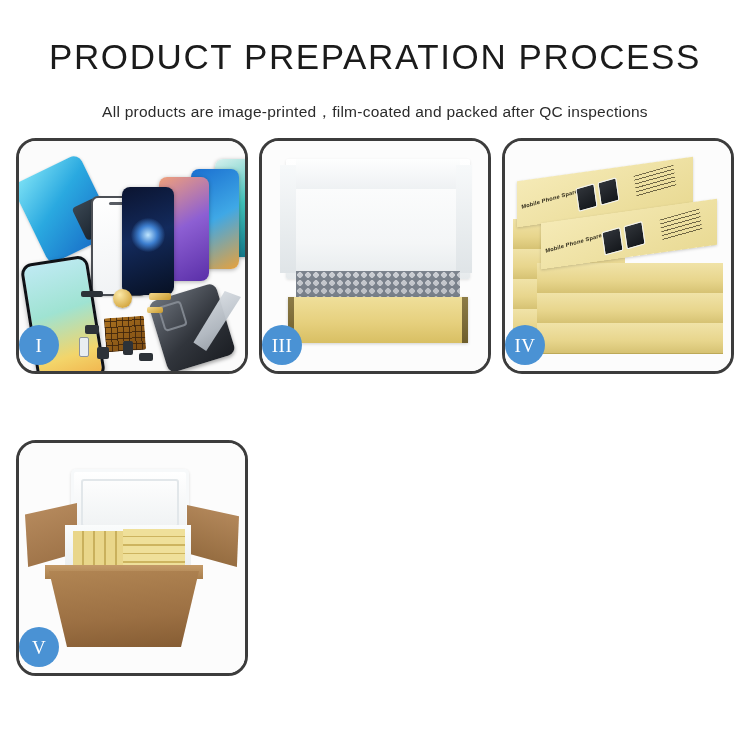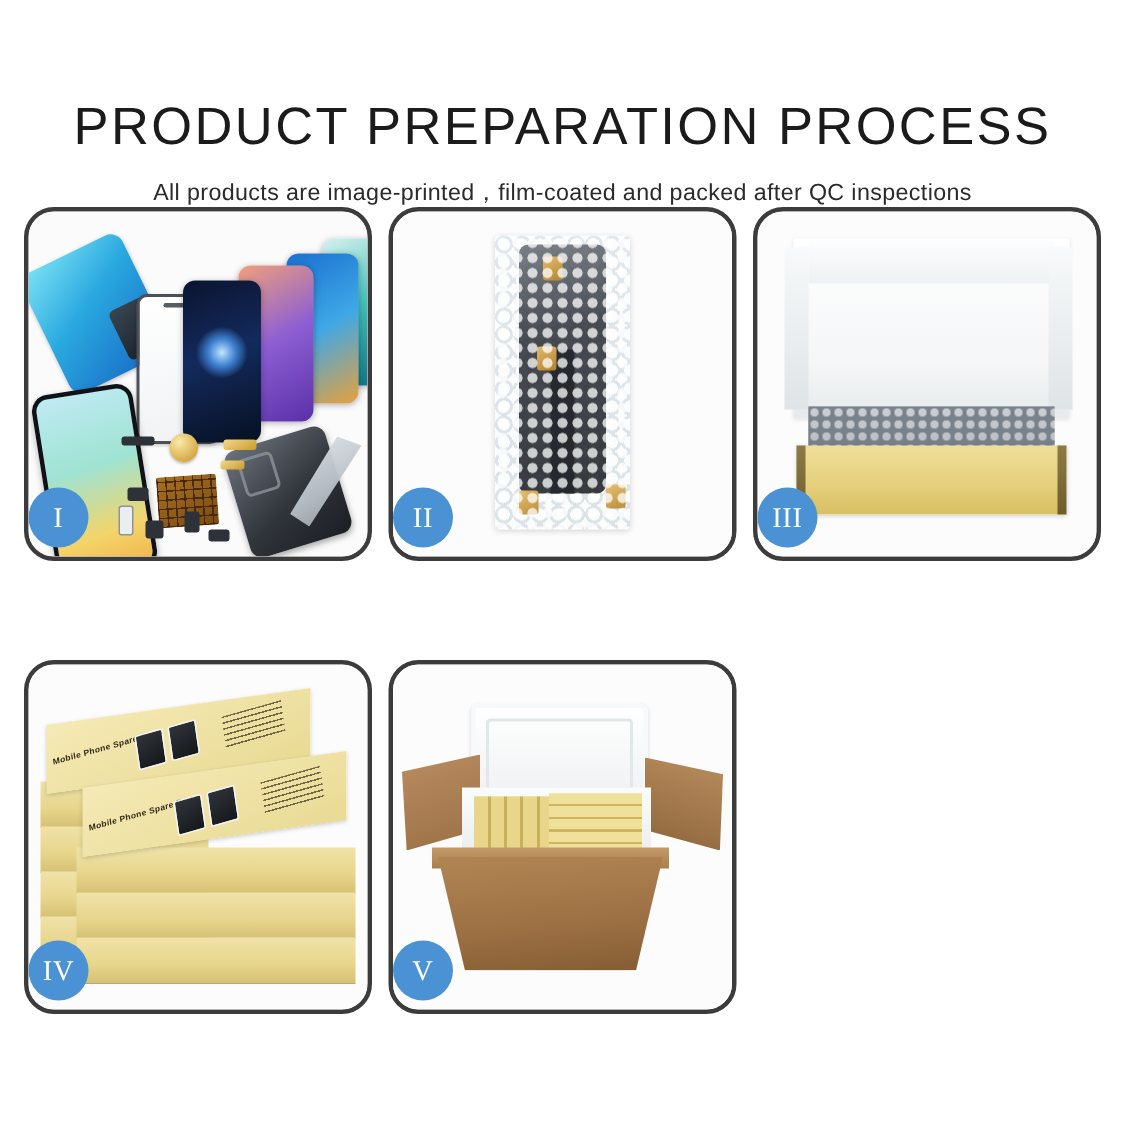--- a/index.html
+++ b/index.html
@@ -7,27 +7,27 @@
     width: 750px; height: 750px;
     background: #ffffff;
     font-family: "Liberation Sans", sans-serif;
     overflow: hidden;
   }
   #app { position: relative; width: 750px; height: 750px; background: #fff; }
 
   
   .header { position: absolute; left: 0; top: 0; width: 750px; text-align: center; }
   .title {
-    margin: 0; padding-top: 67px;
+    margin: 0; padding-top: 39px;
     font-size: 35px; font-weight: 400; letter-spacing: 1.6px;
     color: #1b1b1b; line-height: 1.0;
     font-family: "Liberation Sans", sans-serif;
   }
   .subtitle {
-    margin: 0; padding-top: 16px;
+    margin: 12px; padding-top: 16px;
     font-size: 15.5px; font-weight: 400; letter-spacing: 0.25px;
     color: #2b2b2b;
     font-family: "Liberation Sans", sans-serif;
   }
 
   
   .grid {
     position: absolute; left: 16px; top: 138px;
     width: 718px; height: 548px;
     display: grid;
@@ -319,33 +319,20 @@
         <div class="chip" style="left:104px;top:200px;width:10px;height:14px;"></div>
         <div class="chip" style="left:120px;top:212px;width:14px;height:8px;"></div>
         <div class="gold" style="left:130px;top:152px;width:22px;height:7px;"></div>
         <div class="gold" style="left:128px;top:166px;width:16px;height:6px;"></div>
         <div class="chip" style="left:60px;top:196px;width:8px;height:18px;border-radius:2px;background:#e9eef1;border:1px solid #8d949c;"></div>
         <div class="tweezer"></div>
       </div>
       <div class="badge">I</div>
     </div>
 
-    <div class="panel">
-      <div class="photo p2">
-        <div class="wrap"></div>
-        <div class="inner"></div>
-        <div class="flex"></div>
-        <div class="tape" style="left:100px;top:30px;"></div>
-        <div class="tape" style="left:96px;top:90px;"></div>
-        <div class="tape" style="left:84px;top:186px;"></div>
-        <div class="tape" style="left:142px;top:182px;"></div>
-        <div class="bubbles"></div>
-      </div>
-      <div class="badge">II</div>
-    </div>
 
     <div class="panel">
       <div class="photo p3">
         <div class="lid"></div>
         <div class="lid-left"></div>
         <div class="lid-right"></div>
         <div class="bubble-fill"></div>
         <div class="tray"></div>
       </div>
       <div class="badge">III</div>

